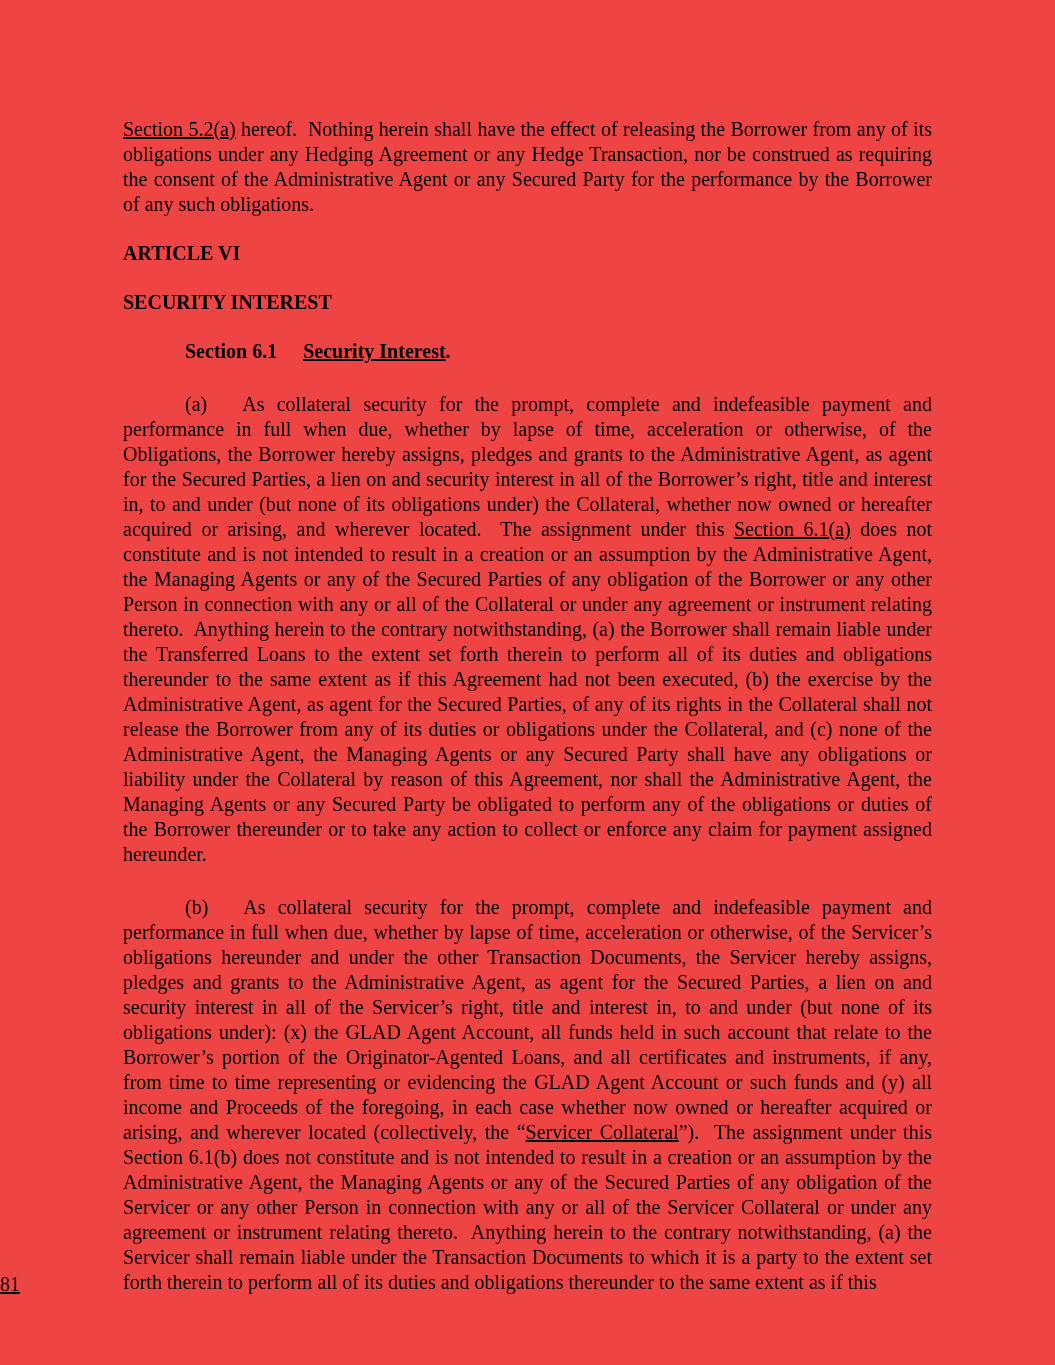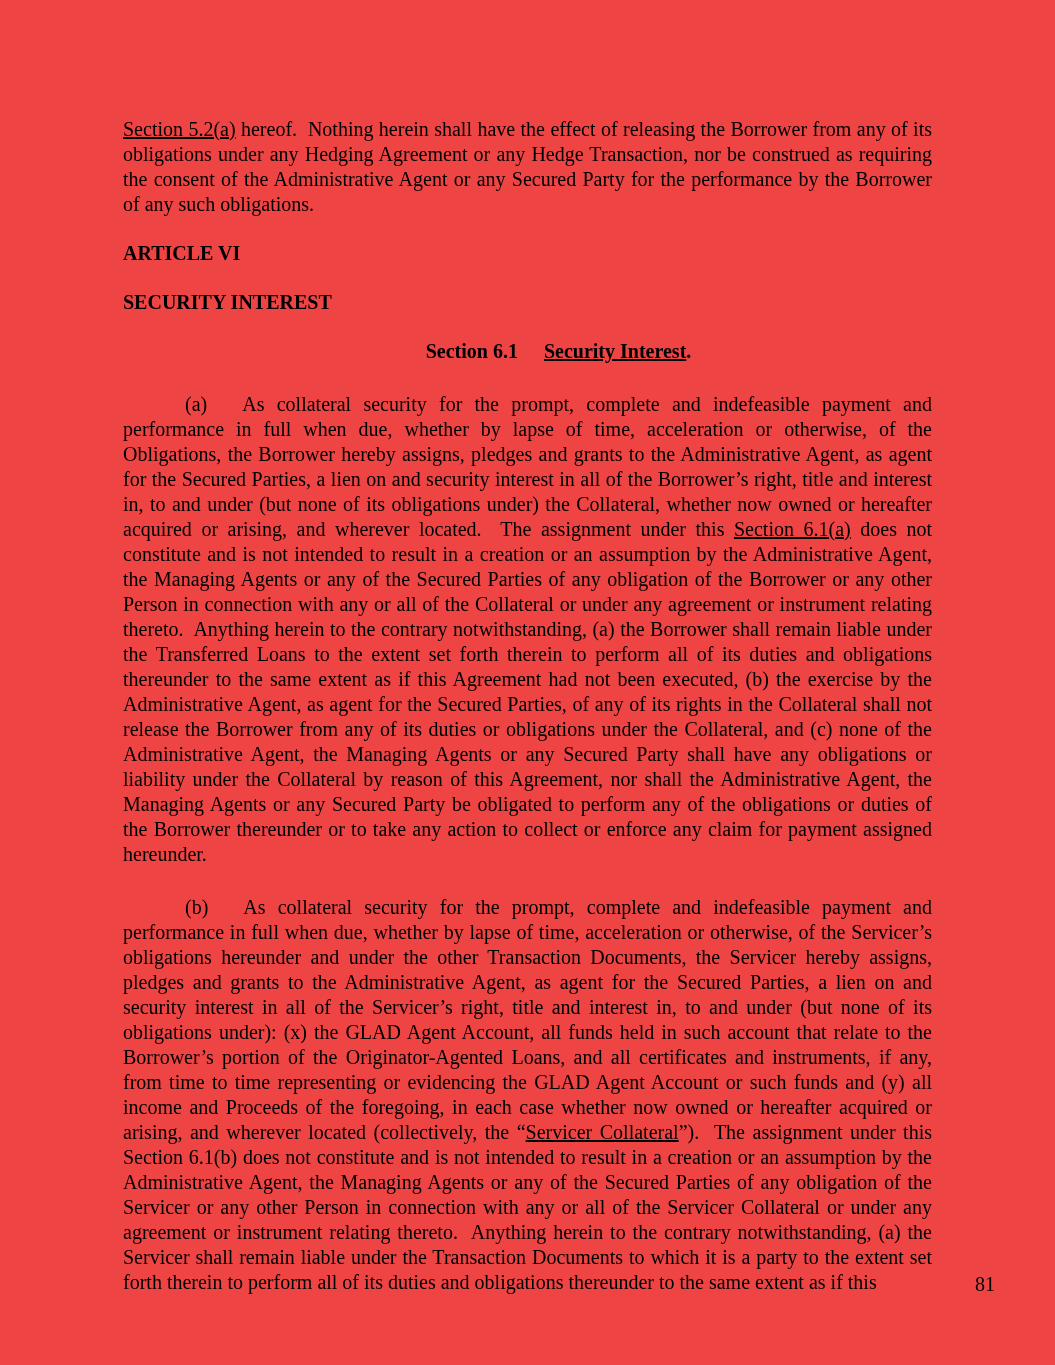--- a/index.html
+++ b/index.html
@@ -37,42 +37,43 @@
     font-size: 20px;
     line-height: 25px;
     font-weight: bold;
     text-align: left;
     margin: 0 0 24px 0;
   }
   .section-line {
     font-size: 20px;
     line-height: 25px;
     font-weight: bold;
-    text-align: center;
+    text-align: left;
     text-indent: 62px;
     margin: 0 0 20px 0;
   }
   .tab {
     display: inline-block;
     width: 35px;
   }
   .section-line .tab {
     width: 26px;
   }
   .u {
     text-decoration: underline;
   }
   .page-number {
     position: absolute;
     top: 1272px;
     left: 0;
     right: 60px;
-    text-align: right;
+    text-align: left;
     font-size: 20px;
     line-height: 25px;
+    text-decoration: underline;
   }
 </style>
 </head>
 <body>
 
 <div class="page">
   <div class="content">
 
     <p class="body-text"><span class="u">Section 5.2(a)</span><span> hereof.&nbsp; Nothing herein shall have the effect of releasing the Borrower from any of its obligations under any Hedging Agreement or any Hedge Transaction, nor be construed as requiring the consent of the Administrative Agent or any Secured Party for the performance by the Borrower of any such obligations.</span></p>
 

